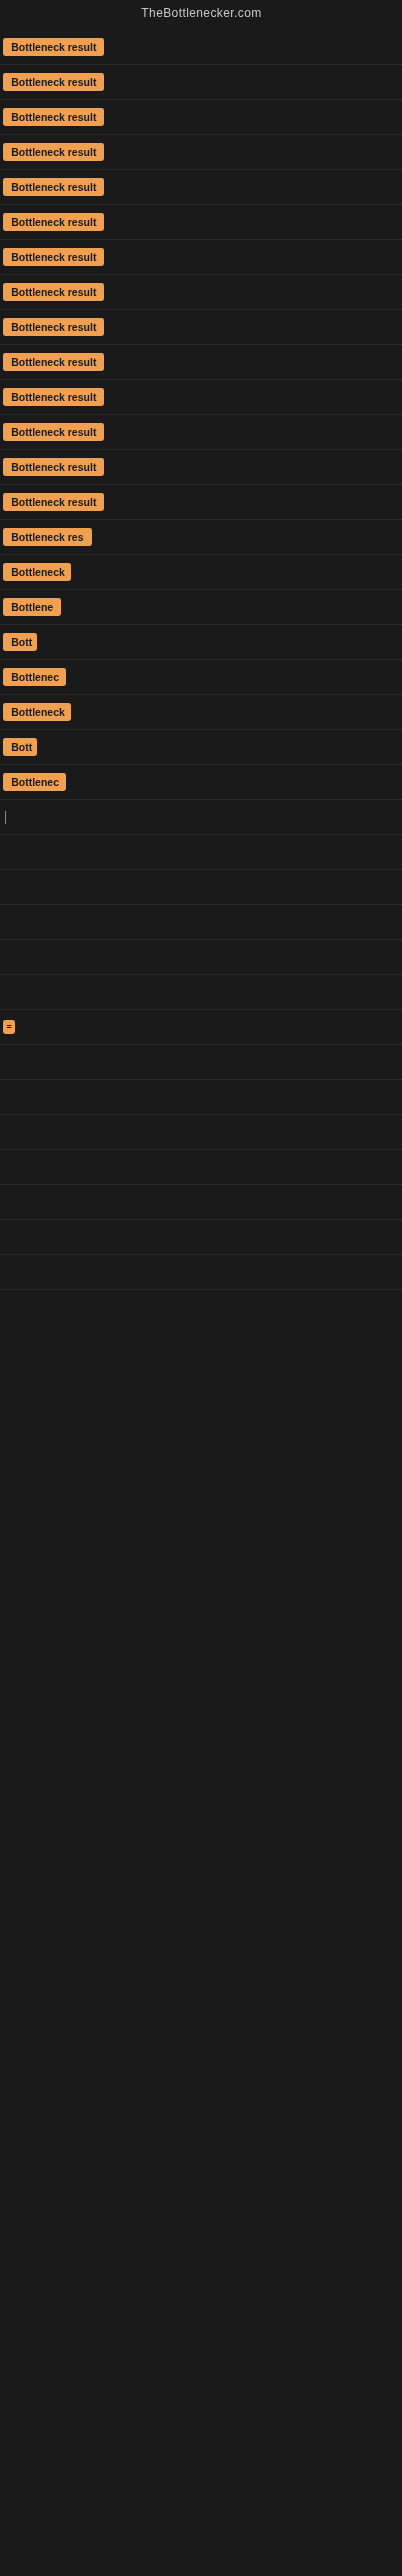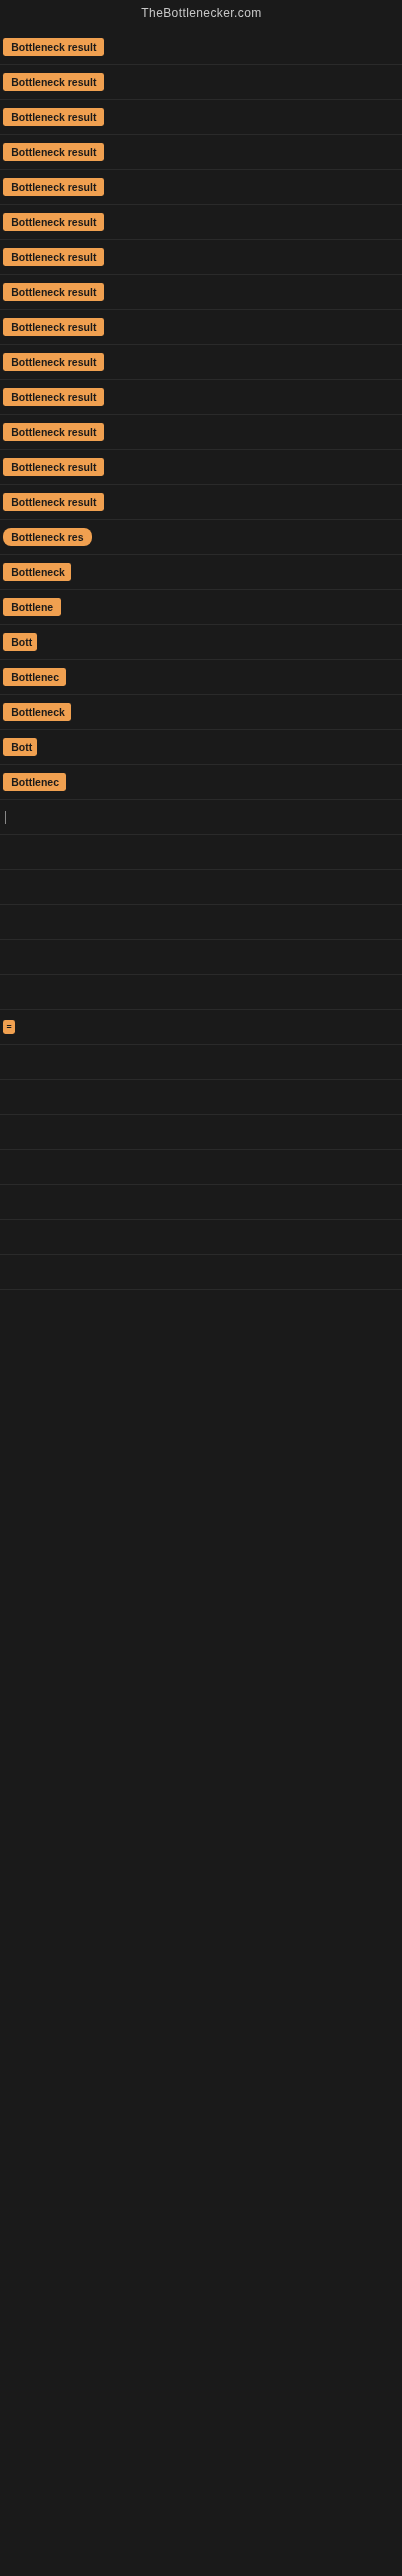--- a/index.html
+++ b/index.html
@@ -107,21 +107,21 @@
     <div class="row" style="min-height: 35px; padding-top: 4.8px; padding-bottom: 4.8px;">
       <span class="bottleneck-badge" style="max-width: 105px; overflow: hidden; text-overflow: clip;">Bottleneck result</span>
     </div>
     <div class="row" style="min-height: 35px; padding-top: 4.8px; padding-bottom: 4.8px;">
       <span class="bottleneck-badge" style="max-width: 105px; overflow: hidden; text-overflow: clip;">Bottleneck result</span>
     </div>
     <div class="row" style="min-height: 35px; padding-top: 4.8px; padding-bottom: 4.8px;">
       <span class="bottleneck-badge" style="max-width: 105px; overflow: hidden; text-overflow: clip;">Bottleneck result</span>
     </div>
     <div class="row" style="min-height: 35px; padding-top: 4.8px; padding-bottom: 4.8px;">
-      <span class="bottleneck-badge" style="max-width: 95px; overflow: hidden; text-overflow: clip; border-radius: 8px;">Bottleneck res</span>
+      <span class="bottleneck-badge" style="max-width: 95px; overflow: hidden; text-overflow: clip;">Bottleneck res</span>
     </div>
     <div class="row" style="min-height: 35px; padding-top: 4.8px; padding-bottom: 4.8px;">
       <span class="bottleneck-badge" style="max-width: 68px; overflow: hidden; text-overflow: clip;">Bottleneck</span>
     </div>
     <div class="row" style="min-height: 35px; padding-top: 4.8px; padding-bottom: 4.8px;">
       <span class="bottleneck-badge" style="max-width: 60px; overflow: hidden; text-overflow: clip;">Bottlene</span>
     </div>
     <div class="row" style="min-height: 35px; padding-top: 4.8px; padding-bottom: 4.8px;">
       <span class="bottleneck-badge" style="max-width: 34px; overflow: hidden; text-overflow: clip;">Bott</span>
     </div>

